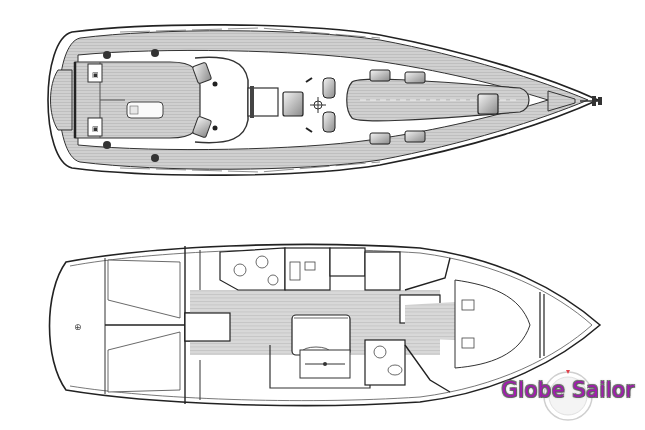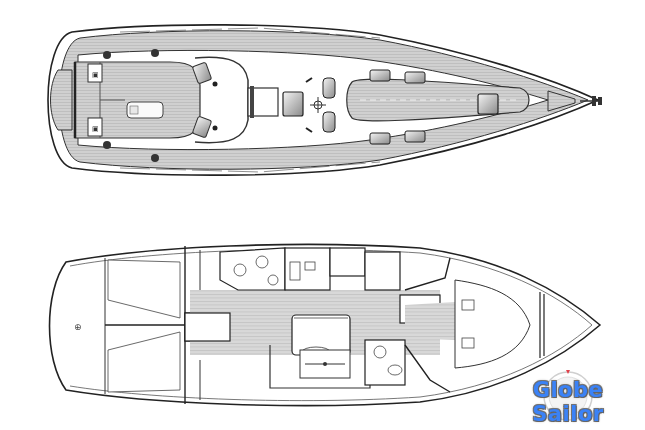--- a/index.html
+++ b/index.html
@@ -1,20 +1,20 @@
 <!DOCTYPE html>
 <html><head>
 <meta charset="utf-8">
 <style>
   html,body{margin:0;padding:0;background:#ffffff;}
   body{width:645px;height:430px;position:relative;overflow:hidden;font-family:"DejaVu Sans",sans-serif;}
   .stage{position:absolute;left:0;top:0;width:645px;height:430px;}
   svg{position:absolute;left:0;top:0;}
   .logo{position:absolute;left:498px;top:368px;width:140px;height:56px;}
-  .logo-text{position:absolute;left:0;top:10px;width:140px;text-align:center;font-family:"DejaVu Sans",sans-serif;font-weight:bold;font-size:21px;letter-spacing:0.5px;color:#3b82f6;
+  .logo-text{position:absolute;left:0;top:10px;width:140px;text-align:center;font-family:"DejaVu Sans",sans-serif;font-weight:normal;font-size:21px;letter-spacing:0.5px;color:#a21caf;
     text-shadow:0 0 1px #555,1px 1px 0 #666,-1px -1px 0 #777,1px -1px 0 #777,-1px 1px 0 #777,0 0 3px #888;}
 </style>
 </head>
 <body>
 
 <div class="stage">
 
   <svg width="645" height="430" viewBox="0 0 645 430">
     <defs>
       <pattern id="teak" width="6" height="3" patternUnits="userSpaceOnUse">

